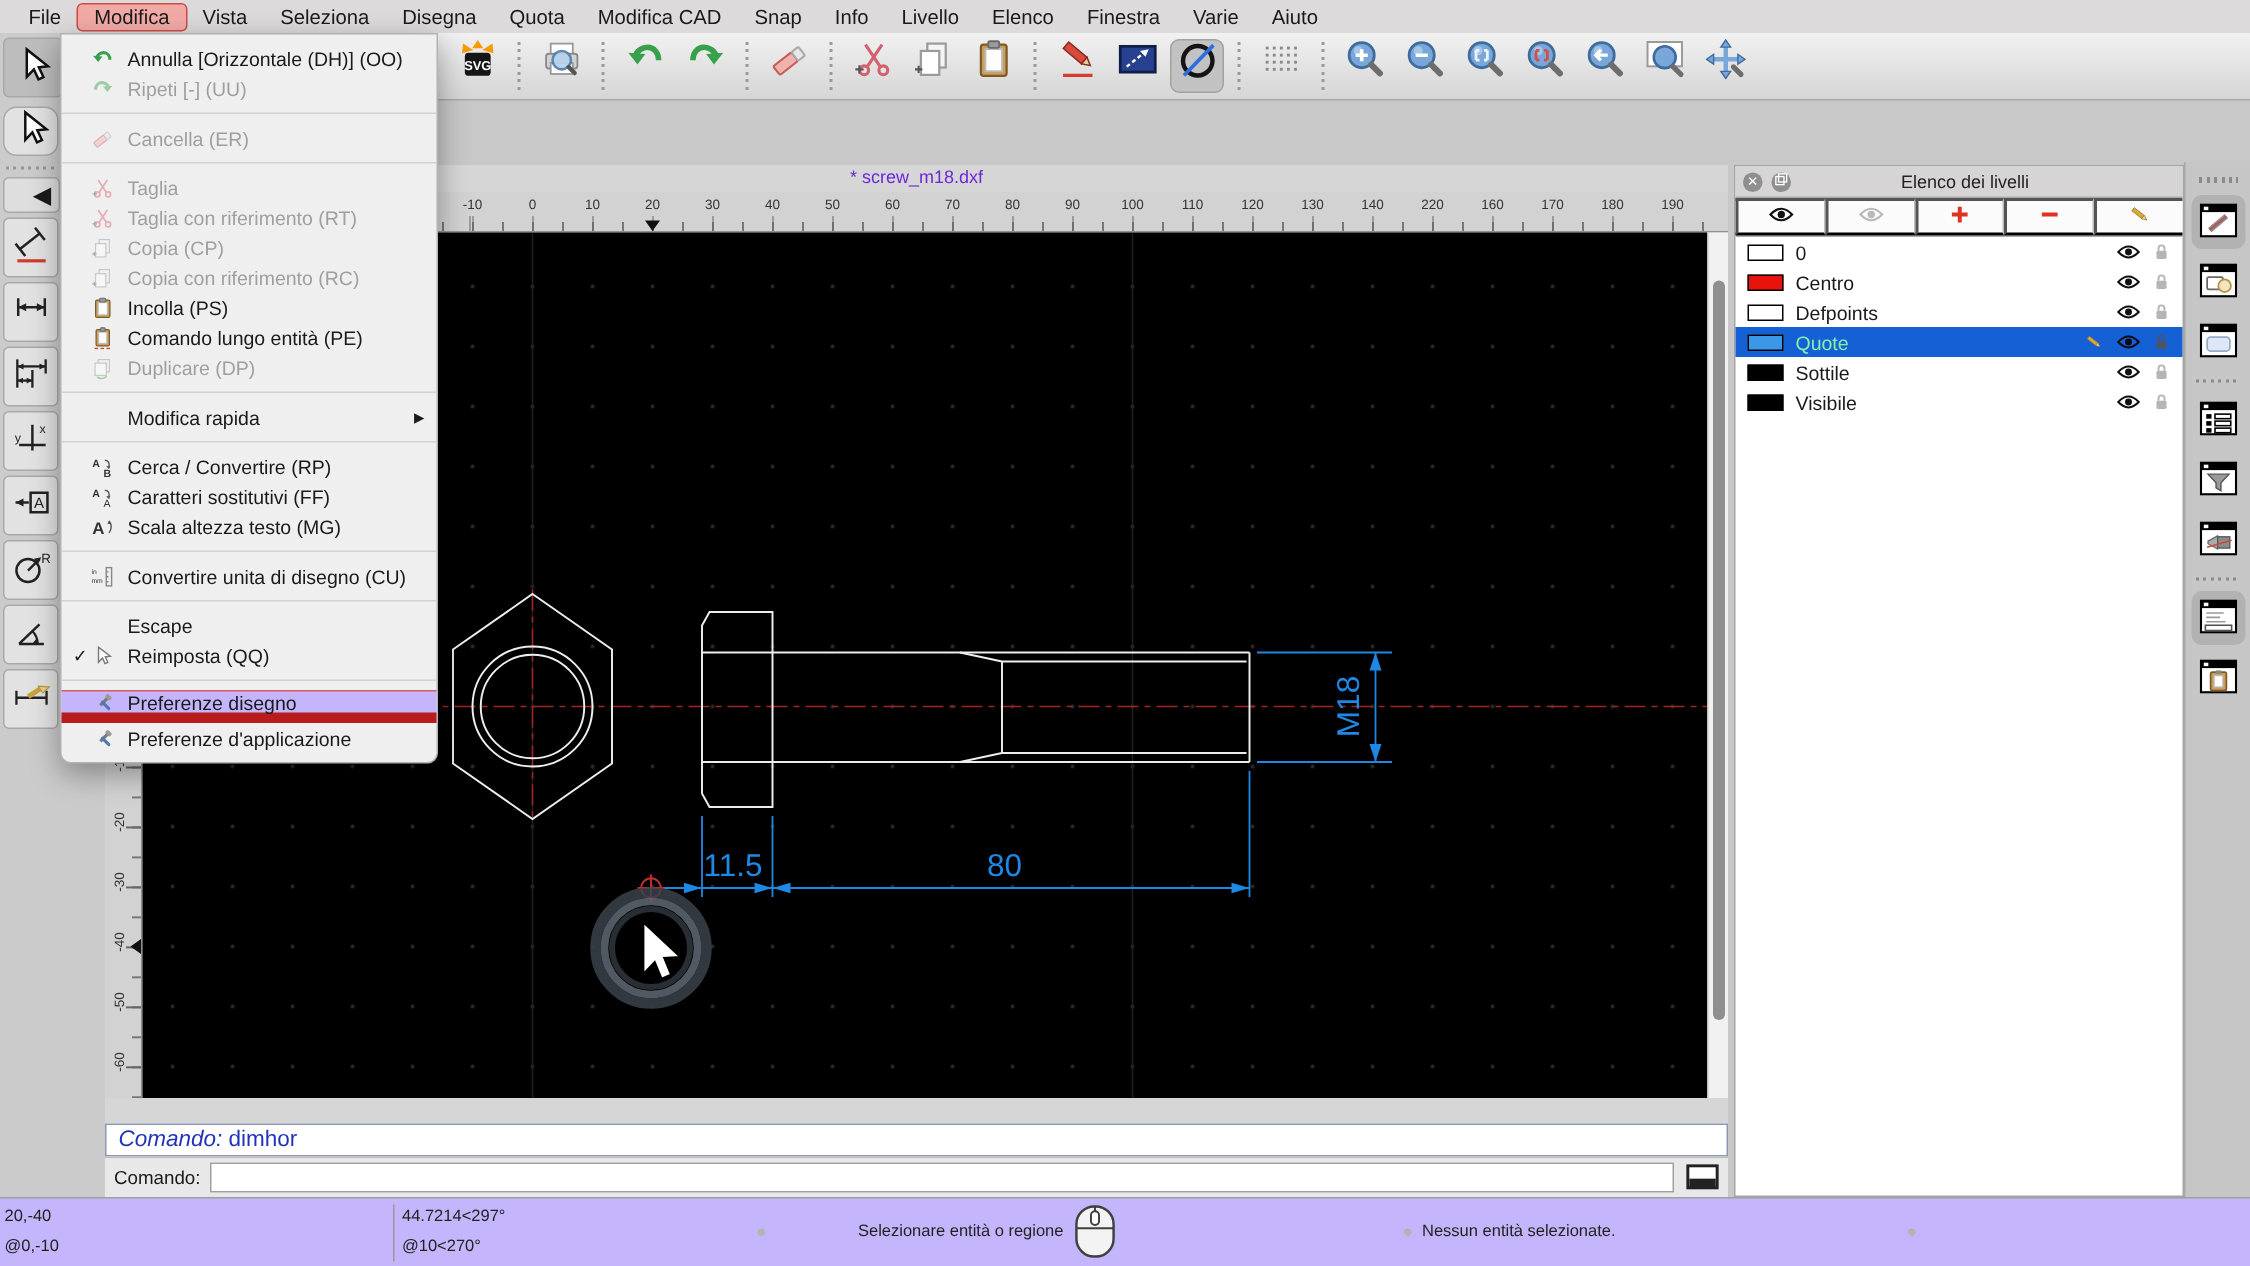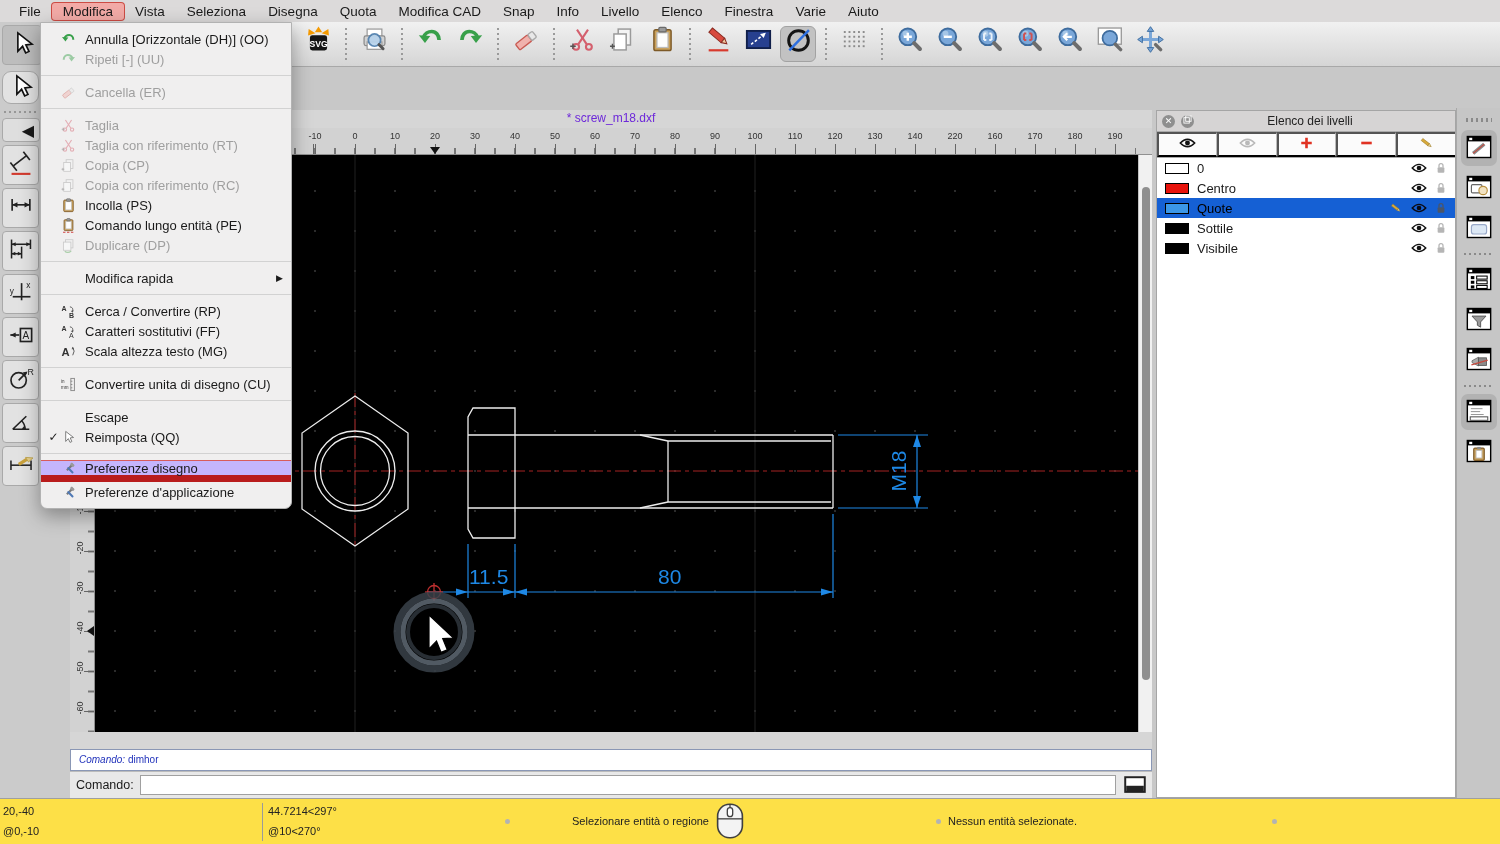--- a/index.html
+++ b/index.html
@@ -34,48 +34,48 @@
   #ruler-left .rlab{position:absolute;left:-3px;width:25px;text-align:center;font-size:9px;color:#333;transform:rotate(-90deg)}
   #ruler-left .ticks-minor{position:absolute;top:0;bottom:0;right:0;width:6px;background:repeating-linear-gradient(180deg,transparent 0 18.5px,#777 18.5px 20px);background-position-y:17.5px}
   #ruler-left .ticks-major{position:absolute;top:0;bottom:0;right:0;width:10px;background:repeating-linear-gradient(180deg,#666 0 1px,transparent 1px 40px);background-position-y:356px}
   #rl-marker{position:absolute;right:0;top:471px;width:0;height:0;border-top:5px solid transparent;border-bottom:5px solid transparent;border-right:7px solid #111}
   #canvas{position:absolute;left:25px;top:45px;width:1043px;height:577px;background:#000;background-image:radial-gradient(circle,#2b2b2b 1px,transparent 1.5px);background-size:40px 40px;background-position:0px 16px;overflow:hidden}
   #vscroll{position:absolute;left:1068px;top:45px;width:14px;height:577px;background:#f1f1f1;border-left:1px solid #c2c2c2}
   #vscroll .thumb{position:absolute;left:3px;width:8px;border-radius:4px;background:#8f8f8f}
   #hscroll{position:absolute;left:0;top:622px;width:1082px;height:17px;background:#e9e9e9}
   #hscroll .thumb{position:absolute;top:3px;height:11px;border-radius:6px;background:#8f8f8f}
   #zoom-ratio{position:absolute;right:4px;top:1px;font-size:12px;color:#111}
-  #cmd-history{position:absolute;left:0;top:639px;width:1082px;height:22px;background:#fff;border:1px solid #8a97b5;font-size:10px;line-height:20px;padding-left:8px;color:#2233bb}
+  #cmd-history{position:absolute;left:0;top:639px;width:1082px;height:22px;background:#fff;border:1px solid #8a97b5;font-size:15px;line-height:20px;padding-left:8px;color:#2233bb}
   #cmd-history .lab{font-style:italic}
   #cmd-input{position:absolute;left:0;top:661px;width:1082px;height:27px;background:#e8e8e8;border-top:1px solid #bbb;display:flex;align-items:center;padding:0 6px;font-size:12.5px}
   #cmd-input input{flex:1;height:20px;margin:0 8px 0 6px;border:1px solid #a0a0a0;background:#fff;font-size:12.5px;padding:0 4px}
   #kbd-btn{width:22px;height:17px;background:transparent;border:none;display:flex;align-items:center}
   
   #layerpanel{position:absolute;left:1156px;top:110px;width:300px;height:688px;background:#fff;border:1px solid #a5a5a5;z-index:4}
   #lp-header{height:21px;background:#d6d4d4;border-bottom:1px solid #aaa;display:flex;align-items:center;padding:0 5px;font-size:12px}
   .hdr-btn{width:13px;height:13px;border-radius:50%;background:#8f8f8f;color:#fff;font-size:9px;line-height:13px;text-align:center;margin-right:6px;flex:none}
   #lp-title{flex:1;text-align:center;color:#222;margin-right:30px}
   #lp-toolbar{height:26px;display:flex;border-bottom:1px solid #aaa;background:#fbfbfb}
   .lp-tbtn{flex:1;border-right:1px solid #bbb;display:flex;align-items:center;justify-content:center;background:transparent}
   .lp-tbtn:last-child{border-right:none}
   .lp-tbtn svg{width:17px;height:14px}
   .lp-row{height:20px;display:flex;align-items:center;font-size:13px;position:relative;padding-left:8px}
-  .lp-row.selected{background:#1560d4;color:#000000}
+  .lp-row.selected{background:#1560d4;color:#86efac}
   .lp-swatch{width:24px;height:11px;border:1px solid #000;margin-right:8px;flex:none}
   .lp-row .ricons{position:absolute;right:8px;display:flex;align-items:center;gap:7px}
   .lp-row svg{width:16px;height:12px}
   
   #rightcol{position:absolute;left:1456px;top:108px;width:44px;height:690px;background:#c6c6c6;border-left:1px solid #a8a8a8;display:flex;flex-direction:column;align-items:center;padding-top:10px;z-index:4}
   .rc-handle{width:26px;height:4px;background:repeating-linear-gradient(90deg,#8a8a8a 0 2px,transparent 2px 5px);margin-bottom:6px}
   .rc-btn{width:36px;height:36px;margin:2px 0;border:none;background:transparent;display:flex;align-items:center;justify-content:center}
   .rc-btn svg{width:28px;height:28px}
   .rc-btn.pressed{background:#b2b2b2;border-radius:7px}
   .rc-sep{width:30px;height:2px;margin:5px 0;background:repeating-linear-gradient(90deg,#8a8a8a 0 2px,transparent 2px 5px)}
   
-  #statusbar{position:absolute;left:0;top:798px;width:1500px;height:46px;background:#fde047;border-top:1px solid #9f9f9f;font-size:11px;color:#222;z-index:5}
+  #statusbar{position:absolute;left:0;top:798px;width:1500px;height:46px;background:#c4b5fd;border-top:1px solid #9f9f9f;font-size:11px;color:#222;z-index:5}
   .sb-dot{position:absolute;width:5px;height:5px;border-radius:50%;background:#b3b3b3;top:20px}
   #sb-divider{position:absolute;left:262px;top:4px;width:1px;height:38px;background:#9a9a9a}
   
   #editmenu{position:absolute;left:40px;top:22px;width:252px;background:#f0efef;border:1px solid #b2b2b2;border-radius:0 0 7px 7px;box-shadow:0 7px 20px rgba(0,0,0,.35);padding:6px 0;z-index:40;font-size:13px}
   .menu-item{display:flex;align-items:center;height:20px;padding:0 8px 0 5px;white-space:nowrap}
   .menu-item .check{width:15px;text-align:center;font-size:12px;flex:none}
   .menu-item .micon{width:17px;height:16px;margin-right:7px;flex:none;display:flex;align-items:center}
   .menu-item .micon svg{width:15px;height:15px}
   .menu-item .subarrow{margin-left:auto;font-size:9px}
   .menu-item.disabled{color:#9f9f9f}
@@ -567,20 +567,39 @@
             </svg>
           </span>
         <span style="width:12px;display:inline-flex">
             <svg viewBox="0 0 12 15">
               <path d="M3.5 6.5V4.5a2.5 2.5 0 0 1 5 0V6.5" fill="none" stroke="#b5b5b5" stroke-width="1.6"></path>
               <rect x="1.8" y="6.5" width="8.4" height="6.8" rx="1.2" fill="#b5b5b5"></rect>
             </svg>
           </span>
       </span>
     </div>
+      <div class="lp-row">
+      <span class="lp-swatch" style="background:#ffffff"></span>
+      <span>Defpoints</span>
+      <span class="ricons">
+
+        <span style="width:17px;display:inline-flex">
+            <svg viewBox="0 0 20 13">
+              <path d="M1.5 6.5 Q10 -2.5 18.5 6.5 Q10 15.5 1.5 6.5Z" fill="none" stroke="#111" stroke-width="1.7"></path>
+              <circle cx="10" cy="6.5" r="2.9" fill="#111"></circle>
+            </svg>
+          </span>
+        <span style="width:12px;display:inline-flex">
+            <svg viewBox="0 0 12 15">
+              <path d="M3.5 6.5V4.5a2.5 2.5 0 0 1 5 0V6.5" fill="none" stroke="#b5b5b5" stroke-width="1.6"></path>
+              <rect x="1.8" y="6.5" width="8.4" height="6.8" rx="1.2" fill="#b5b5b5"></rect>
+            </svg>
+          </span>
+      </span>
+    </div>
       <div class="lp-row selected">
       <span class="lp-swatch" style="background:#3b97e8"></span>
       <span>Quote</span>
       <span class="ricons">
         <span style="width:16px;display:inline-flex">
             <svg viewBox="0 0 16 16">
               <g transform="rotate(38 8 8)">
                 <rect x="1.5" y="6.5" width="9.5" height="3" fill="#d8aa3c" stroke="#9a7820" stroke-width="0.6"></rect>
                 <path d="M11 6.3 l3.8 1.7 -3.8 1.7z" fill="#f0d9a0" stroke="#9a7820" stroke-width="0.6"></path>
               </g>

